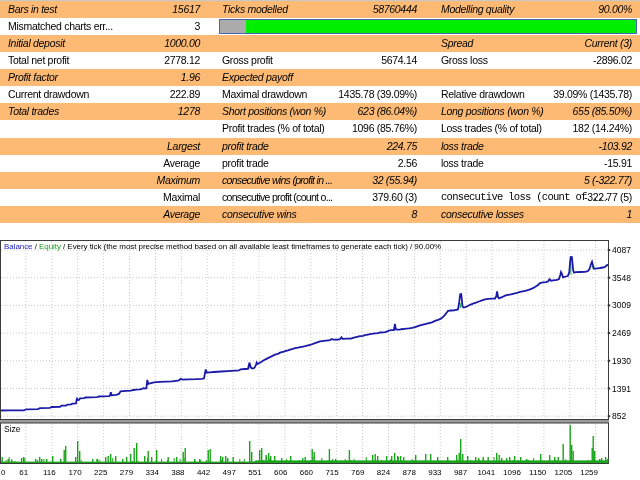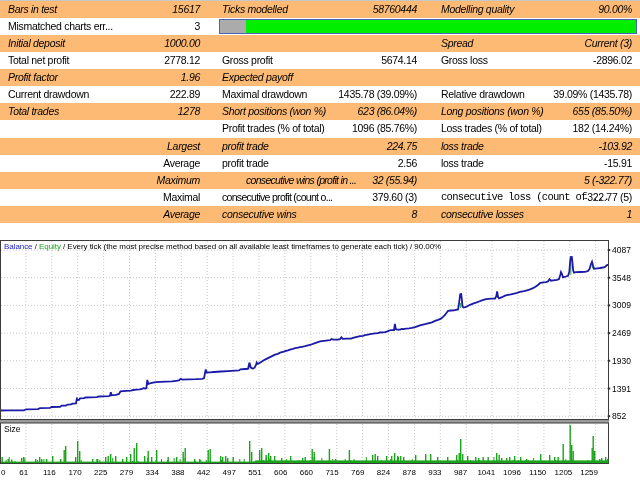--- a/index.html
+++ b/index.html
@@ -81,21 +81,21 @@
   </div>
 <div class="r" style="top:155px">
     <div class="c lb">Average</div>
     <div class="c lc" style="">profit trade</div>
     <div class="c ld">2.56</div>
     <div class="c le" style="">loss trade</div>
     <div class="c lf">-15.91</div>
   </div>
 <div class="r g" style="top:172px">
     <div class="c lb">Maximum</div>
-    <div class="c lc" style="letter-spacing:-0.7px;margin-left:24px;">consecutive wins (profit in ...</div>
+    <div class="c lc" style="letter-spacing:-0.7px;">consecutive wins (profit in ...</div>
     <div class="c ld">32 (55.94)</div>
     <div class="c lf">5 (-322.77)</div>
   </div>
 <div class="r" style="top:189px">
     <div class="c lc" style="letter-spacing:-0.7px;">consecutive profit (count o...</div>
     <div class="c lb">Maximal</div>
     <div class="c ld">379.60 (3)</div>
     <div class="c le" style="letter-spacing:-0.7px;font-family:Liberation Mono, monospace;">consecutive loss (count of ...</div>
     <div class="c lf">-322.77 (5)</div>
   </div>

